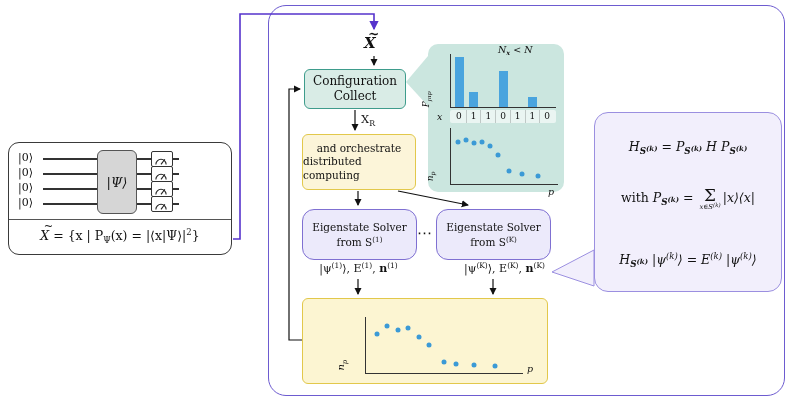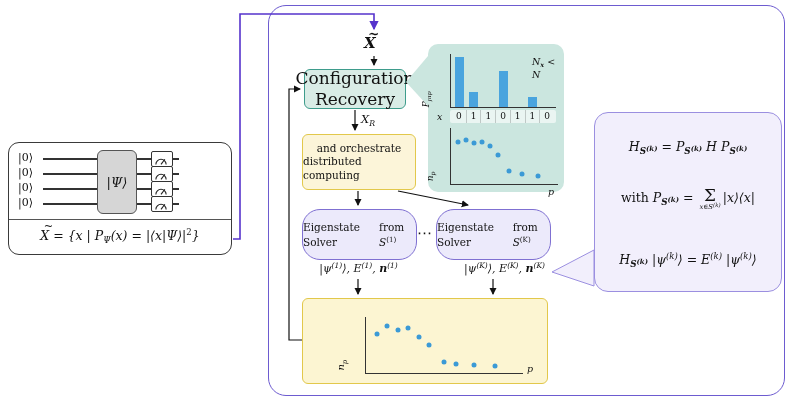--- a/index.html
+++ b/index.html
@@ -1,19 +1,19 @@
 <!DOCTYPE html>
 <html><head>
 <meta charset="utf-8">
 <style>
   html,body{margin:0;padding:0;background:#fff;}
   .stage{position:relative;width:792px;height:402px;background:#ffffff;
          font-family:"DejaVu Serif",serif;color:#111;overflow:hidden;}
   .box{position:absolute;box-sizing:border-box;}
-  .mathit{font-style:italic;}
+  .mathit{}
   .rm{font-style:normal;}
   .sub{font-size:0.68em;vertical-align:-0.38em;}
   .sup{font-size:0.68em;vertical-align:0.55em;}
   .subwrap .nsup{font-size:0.8em;vertical-align:0.5em;}
   .subwrap{font-size:0.7em;vertical-align:-0.35em;font-weight:bold;}
   .bn{font-weight:bold;}
   
   .ovx{position:relative;display:inline-block;font-style:italic;}
   .ovx .tl{position:absolute;left:0.30em;top:-0.66em;font-style:normal;font-size:0.9em;}
   
@@ -23,45 +23,45 @@
   .gate{position:absolute;left:88px;top:7px;width:38px;height:62px;background:#d6d6d6;border:1.2px solid #555;
         border-radius:6px;display:flex;align-items:center;justify-content:center;font-size:13px;font-style:italic;}
   .meter{position:absolute;left:142px;width:20px;height:14px;background:#fff;border:1.1px solid #333;border-radius:2px;}
   .divider{position:absolute;left:0;top:76px;width:100%;height:1px;background:#555;}
   .circ-eq{position:absolute;left:0;top:84px;width:100%;text-align:center;font-size:12.5px;}
   
   .post{left:268px;top:5px;width:517px;height:391px;border:1.6px solid #6d5bd0;border-radius:18px;background:#fff;}
   .post-title{position:absolute;left:672px;top:10px;font-size:17px;color:#111;}
   
   .config{left:304px;top:69px;width:102px;height:40px;background:#d9ece6;border:1.2px solid #3e9c8c;border-radius:6px;
-          display:flex;flex-direction:column;align-items:center;justify-content:center;font-size:17px;line-height:1.25;}
+          display:flex;flex-direction:column;align-items:center;justify-content:center;font-size:12px;line-height:1.25;}
   .subsample{left:302px;top:134px;width:114px;height:56px;background:#fcf5d9;border:1.2px solid #e2c84b;border-radius:6px;
           display:flex;flex-direction:column;align-items:center;justify-content:center;font-size:10.5px;line-height:1.3;}
-  .solver{width:113px;height:49px;background:#eceafb;border:1.2px solid #7f70d2;border-radius:18px;
-          display:flex;flex-direction:row;align-items:center;justify-content:center;font-size:10.5px;line-height:1.35;position:absolute;}
+  .solver{width:113px;height:49px;background:#eceafb;border:1.2px solid #7f70d2;border-radius:12px;
+          display:flex;flex-direction:column;align-items:center;justify-content:center;font-size:10.5px;line-height:1.35;position:absolute;}
   .solver1{left:302px;top:209px;}
   .solverK{left:436px;top:209px;}
   .solver-out{position:absolute;width:113px;text-align:center;font-size:11px;top:261px;}
   .dots{position:absolute;left:417px;top:224px;font-size:15px;}
   .collect{left:302px;top:298px;width:246px;height:86px;background:#fcf5d2;border:1.2px solid #e2c84b;border-radius:6px;}
   .collect-title{position:absolute;left:0;top:4px;width:100%;text-align:center;font-size:10.5px;}
   
   .inset{left:428px;top:44px;width:136px;height:148px;background:#cbe6df;border-radius:10px;}
   .axis{position:absolute;background:#333;}
   .rot{position:absolute;transform:rotate(-90deg);transform-origin:left bottom;white-space:nowrap;font-size:9px;font-style:italic;}
   .strip{position:absolute;left:22px;top:66px;width:106px;height:13px;background:rgba(255,255,255,0.6);border-radius:2px;}
   .xrow{position:absolute;left:24px;top:66px;width:102px;height:13px;display:flex;font-size:9px;}
   .xrow span{flex:1;text-align:center;line-height:13px;border-left:1px solid rgba(0,0,0,0.18);}
   .xrow span:first-child{border-left:none;}
   .xrow-label{position:absolute;left:9px;top:66px;font-size:9.5px;font-style:italic;line-height:13px;}
   .barbox{position:absolute;left:24px;top:13px;width:102px;height:50px;}
   .bar{position:absolute;bottom:0;width:8.8%;background:#49a4de;}
   .plot{position:absolute;}
   .dot{position:absolute;width:5px;height:5px;border-radius:50%;background:#3b9ad6;transform:translate(-50%,50%);}
-  .nxlab{position:absolute;left:70px;top:12px;font-size:9.5px;font-style:italic;margin-left:34px;}
+  .nxlab{position:absolute;left:70px;top:0;font-size:9.5px;font-style:italic;}
   .plab{position:absolute;font-size:9.5px;font-style:italic;}
   
   .eqbox{left:594px;top:112px;width:188px;height:180px;background:#f2effc;border:1.4px solid #9b8fe0;border-radius:14px;}
   .eqline{position:absolute;left:0;width:100%;text-align:center;font-size:12.5px;font-style:italic;}
   .sum{display:inline-flex;flex-direction:column;align-items:center;vertical-align:middle;margin:0 2px;}
   .sum .sig{font-size:1.35em;line-height:0.95;font-style:normal;}
   .sum .under{font-size:0.55em;line-height:1;}
   .usup{font-size:0.8em;vertical-align:0.35em;}
   .in-label{position:absolute;left:364px;top:34px;font-size:15px;font-weight:600;}
   .xr-label{position:absolute;left:361px;top:112px;font-size:11.5px;}
@@ -120,21 +120,21 @@
   </div>
 
   <div class="post box"></div>
 
   <div class="in-label">
     <span class="ovx"><span>X</span><span class="tl">~</span></span>
   </div>
 
   <div class="config box">
     <span>Configuration</span>
-    <span>Recovery</span>
+    <span>Collect</span>
   </div>
 
   <div class="xr-label mathit">
     <span>X</span><span class="sub">R</span>
   </div>
 
   <div class="subsample box">
     <span>and orchestrate</span>
     <span>distributed computing</span>
   </div>

